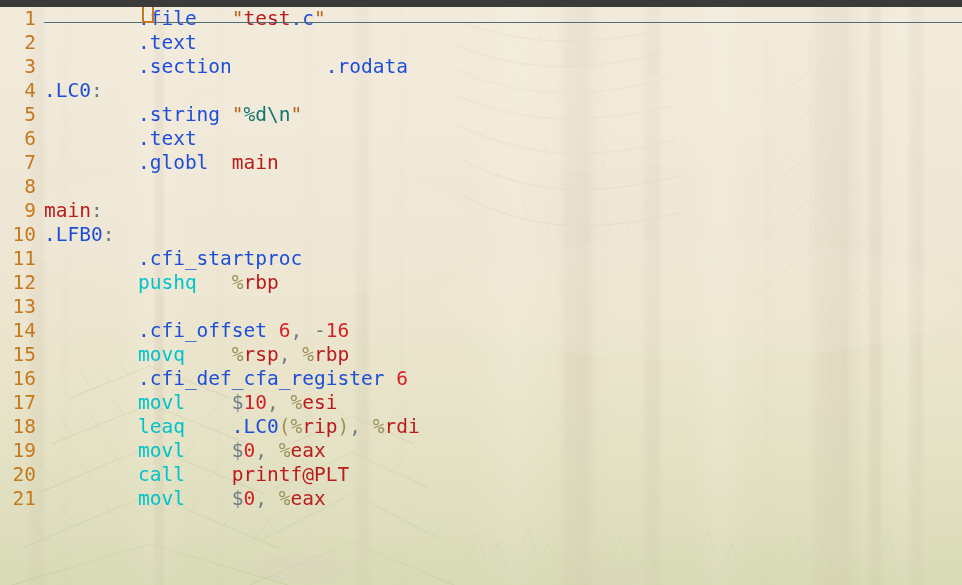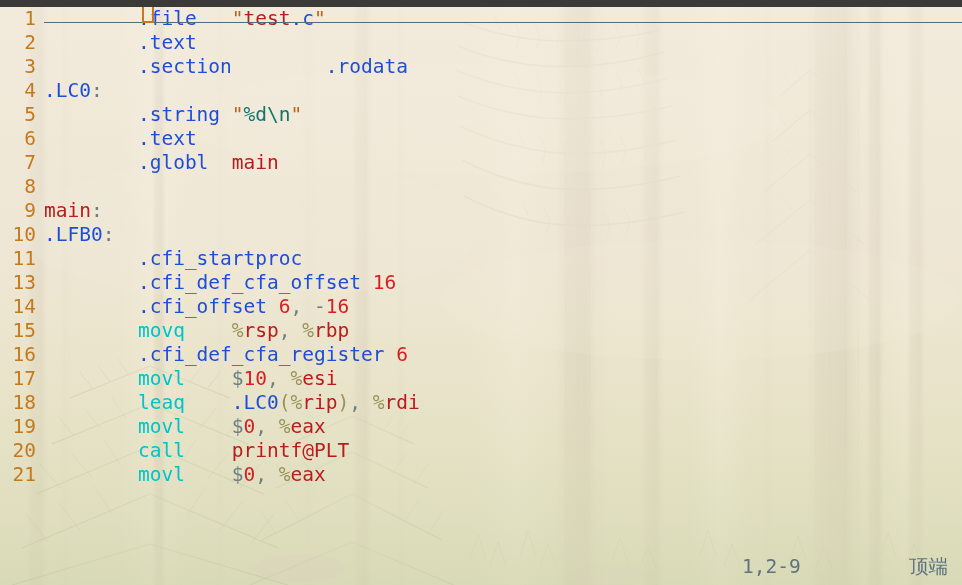--- a/index.html
+++ b/index.html
@@ -251,32 +251,29 @@
       <div class="row"><span class="lnum">2</span><span class="code"><span class="punct">        </span><span class="dir">.text</span></span></div>
       <div class="row"><span class="lnum">3</span><span class="code"><span class="punct">        </span><span class="dir">.section</span><span class="punct">        </span><span class="dir">.rodata</span></span></div>
       <div class="row"><span class="lnum">4</span><span class="code"><span class="dir">.LC0</span><span class="punct">:</span></span></div>
       <div class="row"><span class="lnum">5</span><span class="code"><span class="punct">        </span><span class="dir">.string</span><span class="punct"> </span><span class="str">"</span><span class="strin">%d\n</span><span class="str">"</span></span></div>
       <div class="row"><span class="lnum">6</span><span class="code"><span class="punct">        </span><span class="dir">.text</span></span></div>
       <div class="row"><span class="lnum">7</span><span class="code"><span class="punct">        </span><span class="dir">.globl</span><span class="punct">  </span><span class="ident">main</span></span></div>
       <div class="row"><span class="lnum">8</span></div>
       <div class="row"><span class="lnum">9</span><span class="code"><span class="ident">main</span><span class="punct">:</span></span></div>
       <div class="row"><span class="lnum">10</span><span class="code"><span class="dir">.LFB0</span><span class="punct">:</span></span></div>
       <div class="row"><span class="lnum">11</span><span class="code"><span class="punct">        </span><span class="dir">.cfi_startproc</span></span></div>
-      <div class="row"><span class="lnum">13</span><span class="code"><span class="punct">        </span><span class="dir">.cfi_def_cfa_offset</span><span class="punct"> </span><span class="num">16</span></span></div>
+      <div class="row"><span class="lnum">12</span><span class="code"><span class="punct">        </span><span class="instr">pushq</span><span class="punct">   </span><span class="pct">%</span><span class="ident">rbp</span></span></div>
+      <div class="row"><span class="lnum">13</span></div>
       <div class="row"><span class="lnum">14</span><span class="code"><span class="punct">        </span><span class="dir">.cfi_offset</span><span class="punct"> </span><span class="num">6</span><span class="punct">, </span><span class="punct">-</span><span class="num">16</span></span></div>
       <div class="row"><span class="lnum">15</span><span class="code"><span class="punct">        </span><span class="instr">movq</span><span class="punct">    </span><span class="pct">%</span><span class="ident">rsp</span><span class="punct">, </span><span class="pct">%</span><span class="ident">rbp</span></span></div>
       <div class="row"><span class="lnum">16</span><span class="code"><span class="punct">        </span><span class="dir">.cfi_def_cfa_register</span><span class="punct"> </span><span class="num">6</span></span></div>
       <div class="row"><span class="lnum">17</span><span class="code"><span class="punct">        </span><span class="instr">movl</span><span class="punct">    </span><span class="punct">$</span><span class="num">10</span><span class="punct">, </span><span class="pct">%</span><span class="ident">esi</span></span></div>
       <div class="row"><span class="lnum">18</span><span class="code"><span class="punct">        </span><span class="instr">leaq</span><span class="punct">    </span><span class="dir">.LC0</span><span class="pct">(</span><span class="pct">%</span><span class="ident">rip</span><span class="pct">)</span><span class="punct">, </span><span class="pct">%</span><span class="ident">rdi</span></span></div>
       <div class="row"><span class="lnum">19</span><span class="code"><span class="punct">        </span><span class="instr">movl</span><span class="punct">    </span><span class="punct">$</span><span class="num">0</span><span class="punct">, </span><span class="pct">%</span><span class="ident">eax</span></span></div>
       <div class="row"><span class="lnum">20</span><span class="code"><span class="punct">        </span><span class="instr">call</span><span class="punct">    </span><span class="ident">printf@PLT</span></span></div>
       <div class="row"><span class="lnum">21</span><span class="code"><span class="punct">        </span><span class="instr">movl</span><span class="punct">    </span><span class="punct">$</span><span class="num">0</span><span class="punct">, </span><span class="pct">%</span><span class="ident">eax</span></span></div>
     </div>
 
   <div id="cursorline"></div>
   <div id="cursor"></div>
 
-  <div id="statusline">
-    <span id="ruler">1,2-9</span>
-    <span id="filepos">顶端</span>
-  </div>
 
 </div>
 
 </body></html>

